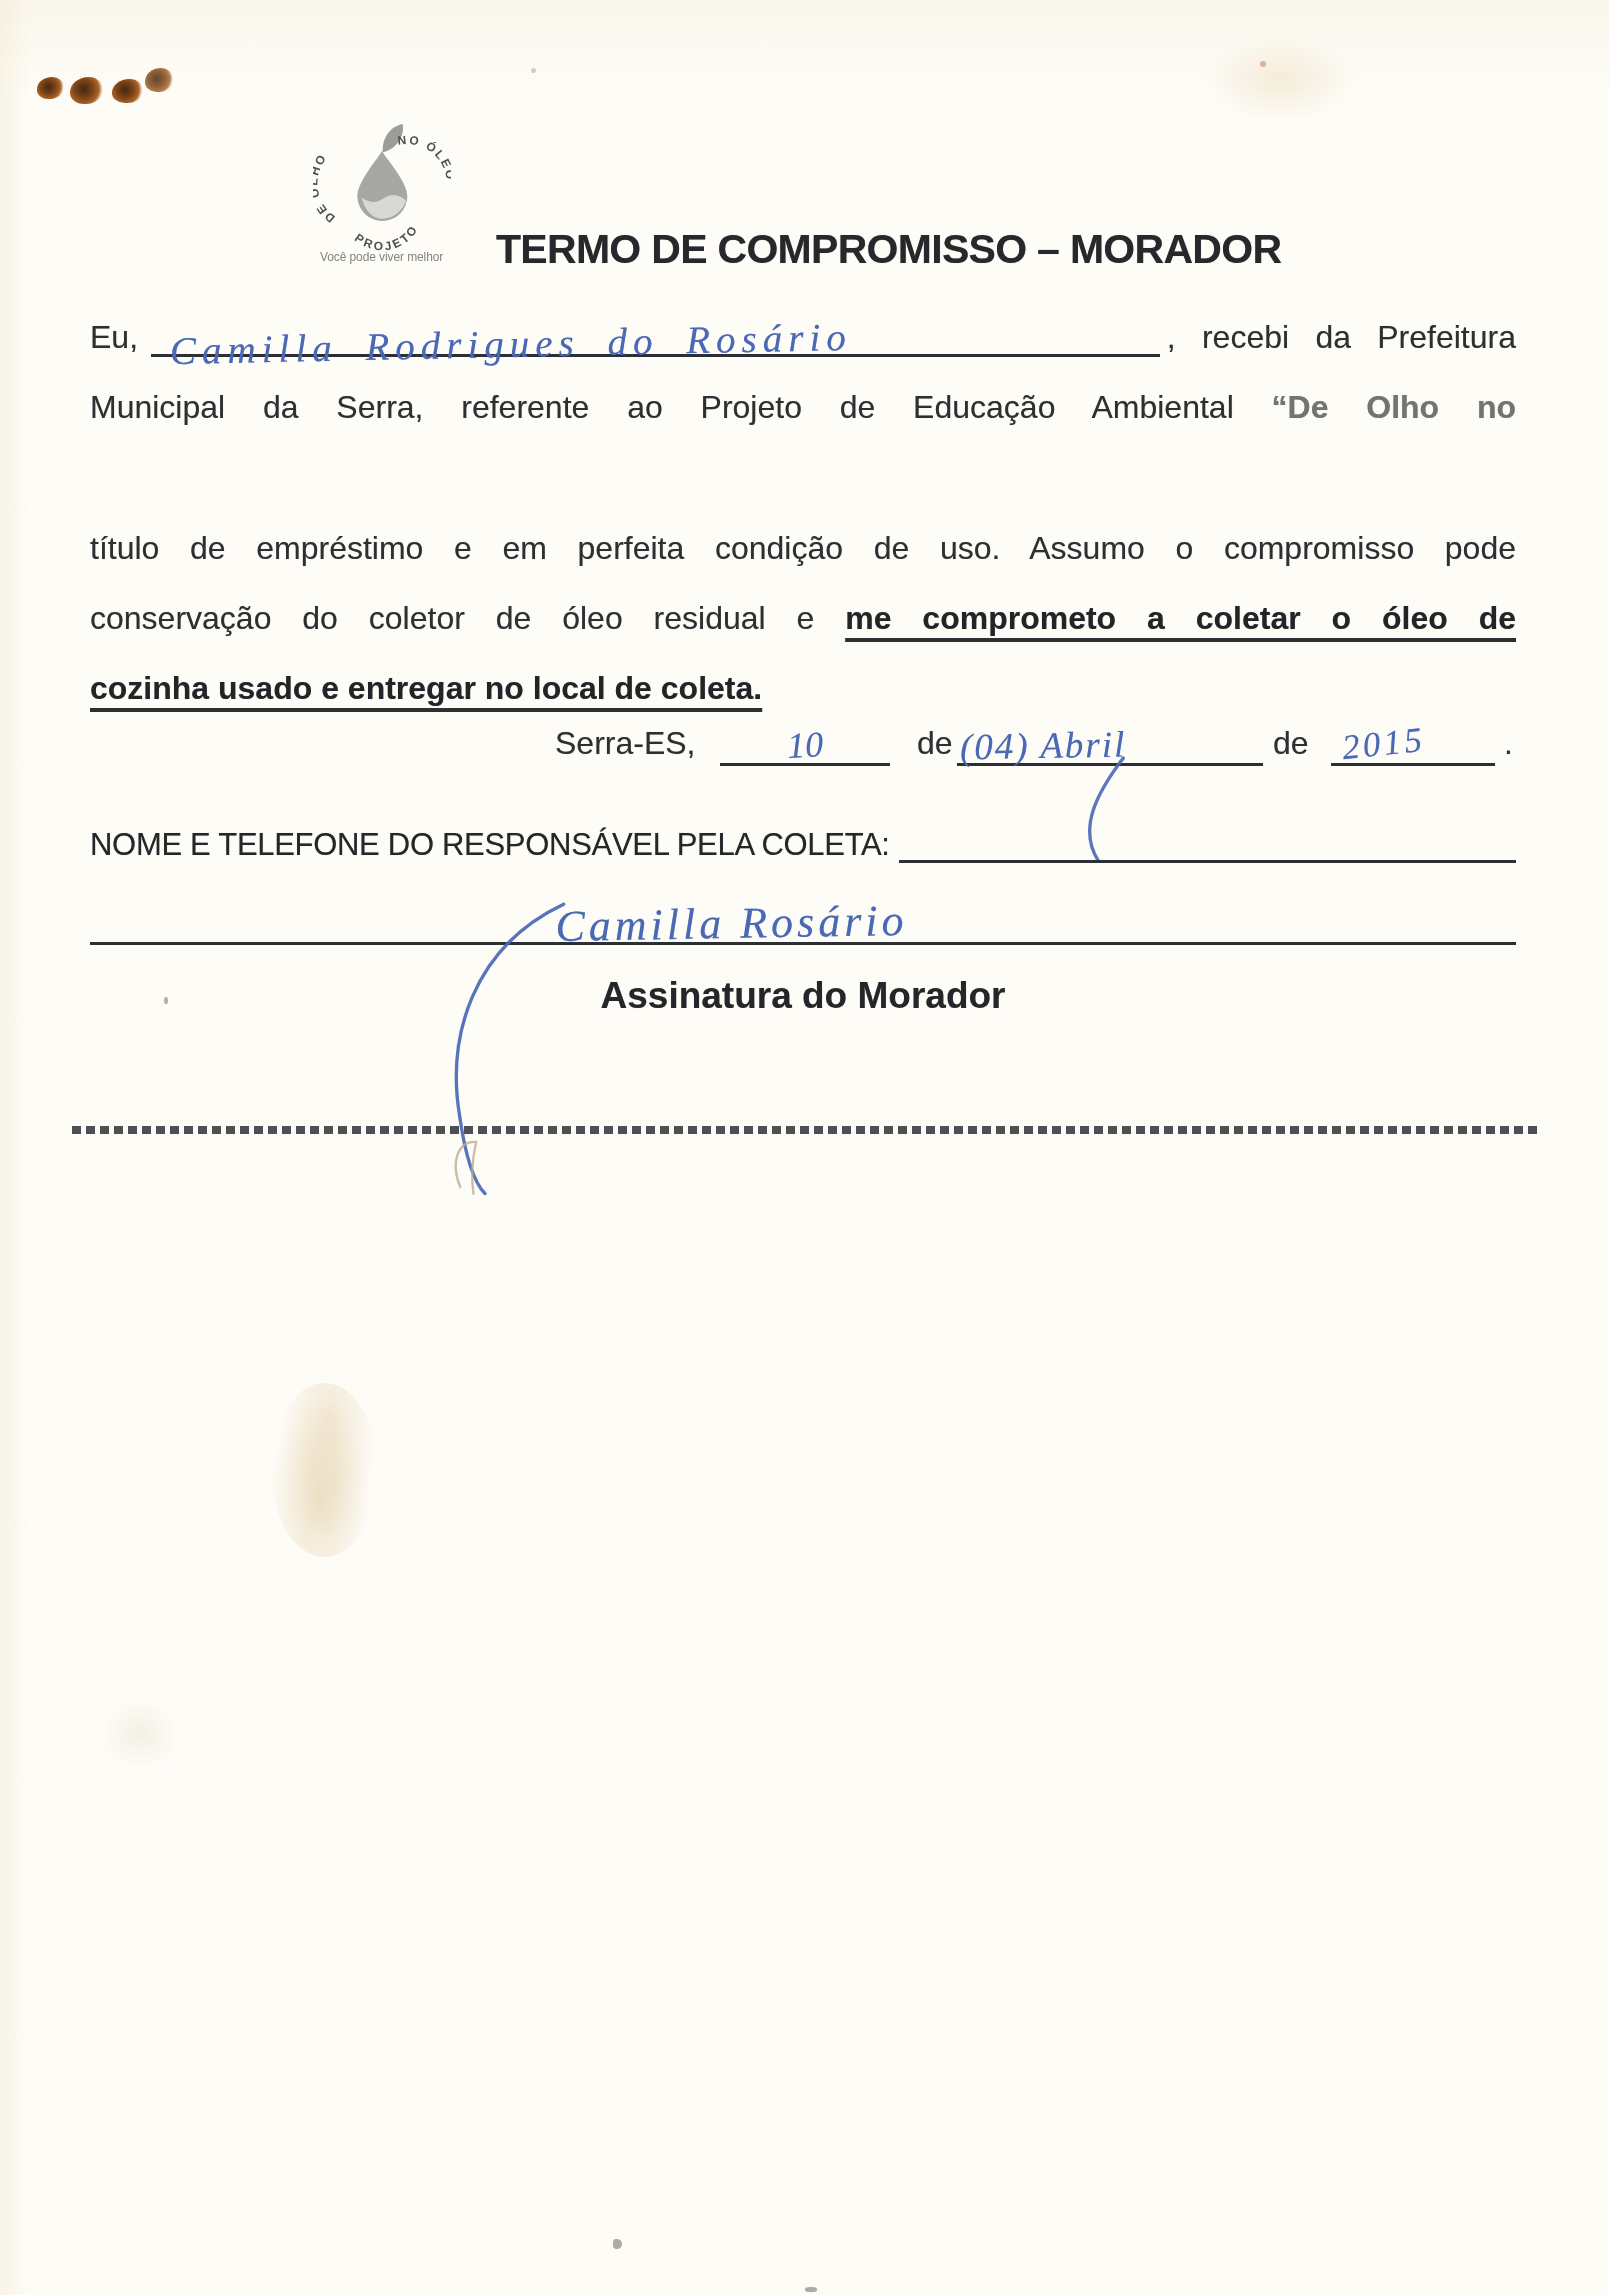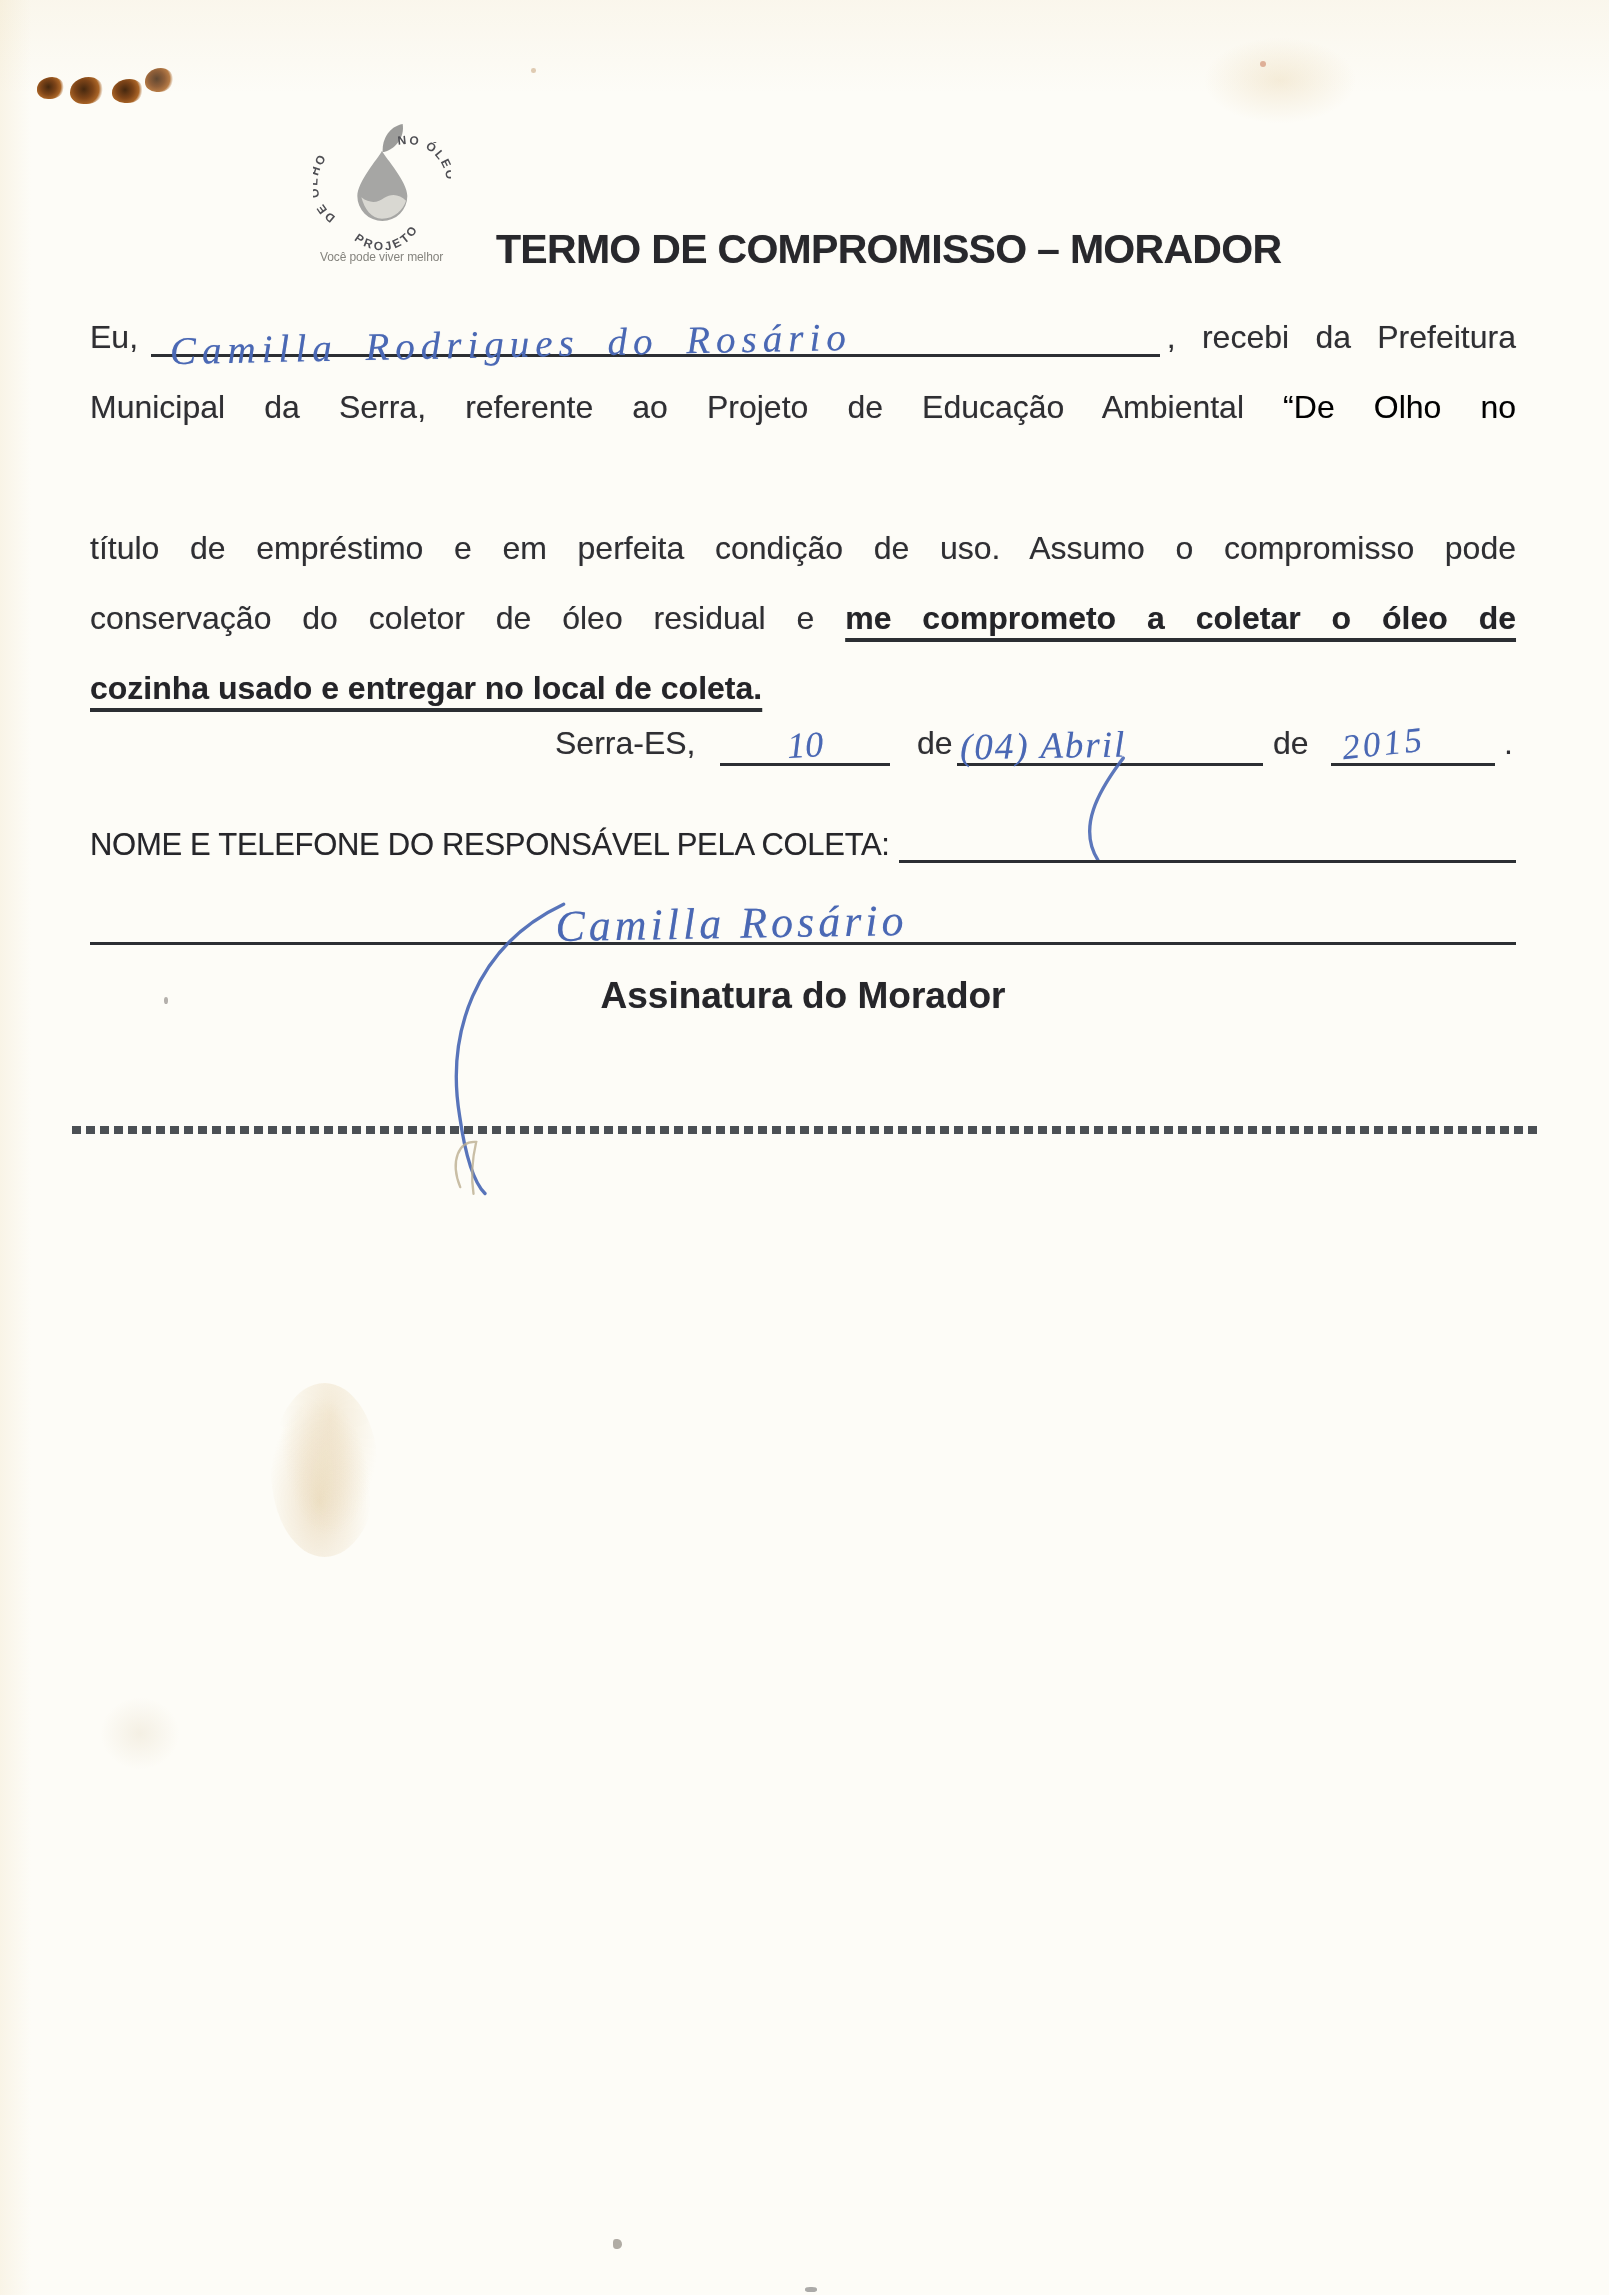--- a/index.html
+++ b/index.html
@@ -42,21 +42,21 @@
   
   .logo{position:absolute;left:313px;top:120px;width:138px;height:152px;}
   
   .title{position:absolute;left:496px;top:226px;margin:0;
     font-size:41px;font-weight:700;letter-spacing:-0.7px;color:#28282c;
     text-shadow:0 0 0.7px rgba(40,40,45,.45);white-space:nowrap;}
   
   .bline{position:absolute;left:90px;width:1426px;height:39px;
     font-size:32px;line-height:37px;text-shadow:0 0 0.7px rgba(40,40,45,.38);}
   .just{text-align:justify;text-align-last:justify;}
-  .b{font-weight:400;color:#000000;}
+  .b{font-weight:700;color:#737373;}
   .bu{font-weight:700;color:#242428;text-decoration:underline;
     text-decoration-thickness:4px;text-underline-offset:8.7px;text-decoration-color:#2c2f33;}
   .l1{top:319px;display:flex;align-items:flex-start;}
   .l2{top:389px;}
   .l3{top:460px;}
   .l4{top:530px;}
   .l5{top:600px;}
   .l6{top:670px;}
   .l1 .pre{flex:none;padding-right:13.4px;}
   .l1 .suf{flex:none;padding-left:6.7px;word-spacing:17.4px;}

